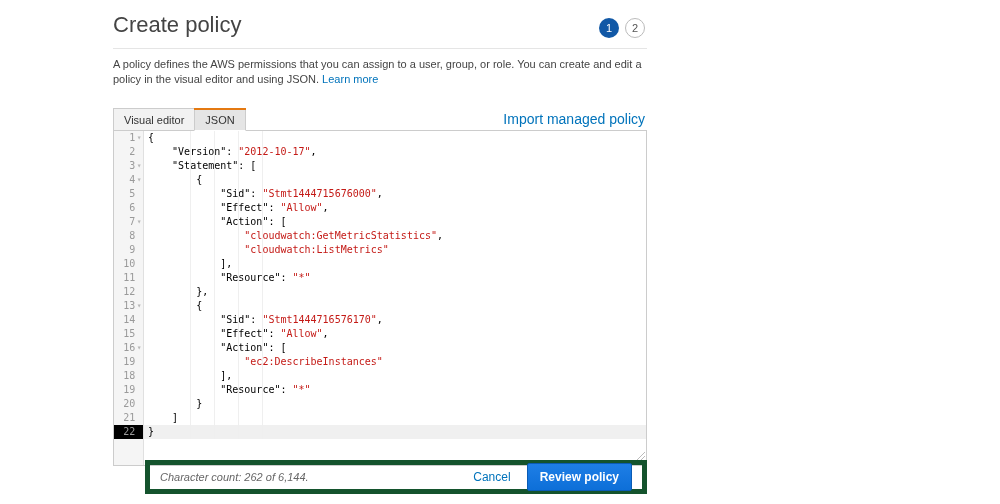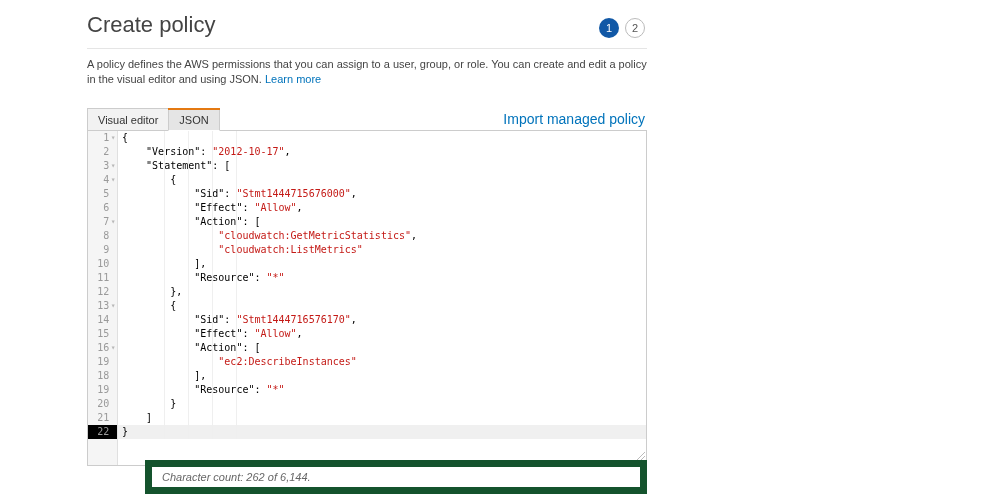--- a/index.html
+++ b/index.html
@@ -1,17 +1,17 @@
 <!DOCTYPE html>
 <html><head>
 <meta charset="utf-8">
 <style>
   * { box-sizing: border-box; }
   html, body { margin:0; padding:0; font-family: "Helvetica Neue", Arial, sans-serif; background:#fff; color:#333; font-size:12px; }
-  .page { width:792px; height:504px; position:relative; padding:10px 145px 0 87px;border-radius:28px; }
+  .page { width:792px; height:504px; position:relative; padding:10px 145px 0 113px;border-radius:28px; }
   .header { display:flex; align-items:center; justify-content:space-between; }
   .title { font-size:22px; font-weight:400; color:#444; padding:2px 0 8px 0; }
   .steps { display:flex; gap:6px; align-items:center; padding-right:2px;}
   .step { width:20px; height:20px; border-radius:50%; display:flex; align-items:center; justify-content:center; font-size:11px; }
   .step.active { background:#1158a6; color:#fff; }
   .step.inactive { background:#fff; color:#555; border:1px solid #bbb; }
   .hr { border-top:1px solid #e5e5e5; margin:2px 0 8px 0; }
   .desc { font-size:11px; color:#444; line-height:1.4; margin-bottom:20px;}
   .desc a { color:#0073bb; text-decoration:none; }
 
@@ -30,21 +30,21 @@
   .s { color:#c41a16; }  
   .k { color:#000; }     
   .guide { position:absolute; top:0; bottom:0; width:0; border-left:1px solid #efefef; }
   .hl-line { background:#f0f0f0; }
   .gutter-row { height:14px; display:flex; align-items:center; }
   .gutter-num { width:22px; text-align:right; color:#9a9a9a; font-size:10px; font-family: Menlo, Consolas, monospace; }
   .gutter-fold { width:8px; text-align:center; color:#b8b8b8; font-size:8px; font-family: Menlo, Consolas, monospace; line-height:14px;}
   .resize-handle { position:absolute; right:1px; bottom:1px; width:12px; height:12px; }
   .resize-handle svg { display:block; }
 
-  .footer { position:absolute; left:145px; right:145px; bottom:10px; height:34px; border:7px solid #14532d; display:flex; align-items:center; justify-content:space-between; padding:0 10px; }
+  .footer { position:absolute; left:145px; right:145px; bottom:10px; height:34px; border:5px solid #14532d; display:flex; align-items:center; justify-content:space-between; padding:0 10px; }
   .char-count { font-style:italic; color:#666; font-size:11px; }
   .footer-buttons { display:flex; align-items:center; gap:10px; }
   .btn-cancel { color:#0073bb; font-size:12px; cursor:pointer; background:none; border:none; padding:4px 6px; }
   .btn-primary { background:#0073e6; background:linear-gradient(#1e7ee6,#0d6fd8); color:#fff; border:1px solid #0a5bb4; border-radius:2px; padding:6px 12px; font-size:12px; font-weight:bold; cursor:pointer; }
 </style>
 </head>
 <body>
 
 <div class="page">
   <div class="header">
@@ -234,14 +234,18 @@
       </div>
     <div class="resize-handle">
       <svg width="12" height="12">
           <path d="M0 12 L12 0 M4 12 L12 4 M8 12 L12 8" stroke="#bbb" stroke-width="1" fill="none"></path>
         </svg>
     </div>
   </div>
 
   <div class="footer">
     <div class="char-count">Character count: 262 of 6,144.</div>
+    <div class="footer-buttons">
+      <button class="btn-cancel">Cancel</button>
+      <button class="btn-primary">Review policy</button>
+    </div>
   </div>
 </div>
 
 </body></html>

